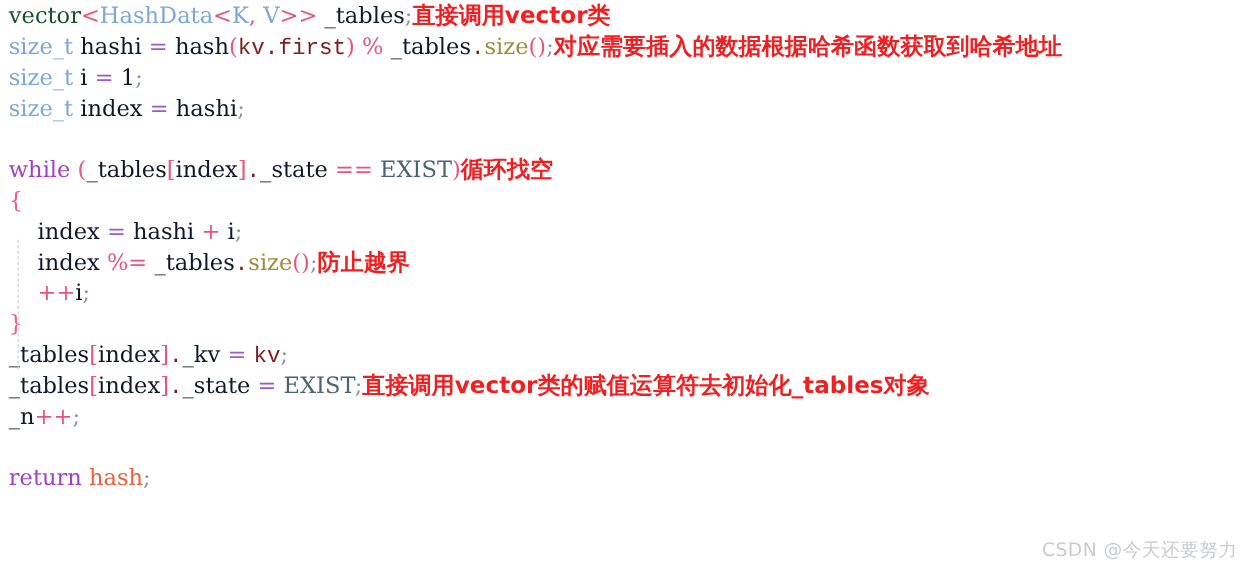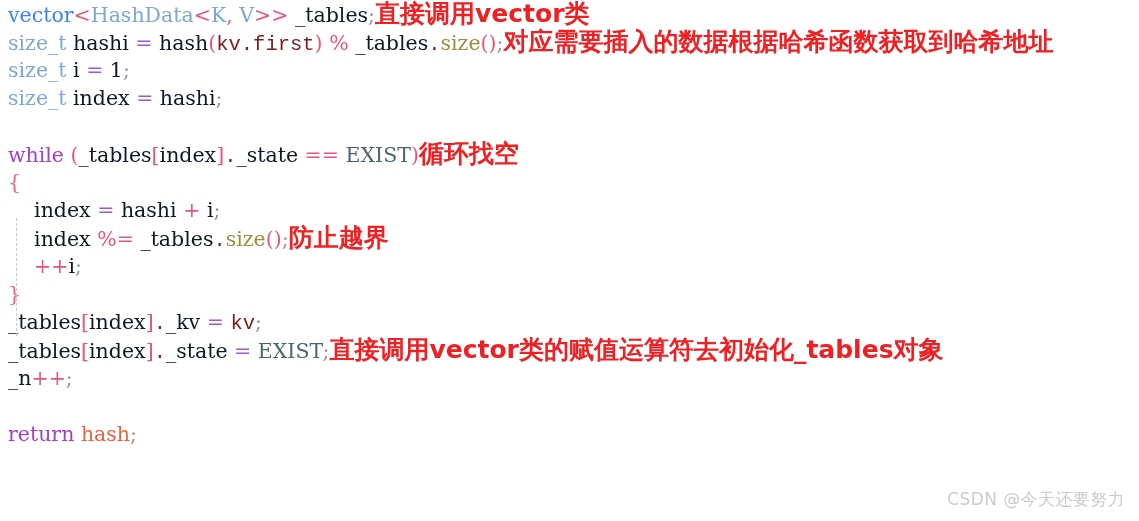--- a/index.html
+++ b/index.html
@@ -32,38 +32,38 @@
     letter-spacing: 0px;
   }
 
   
   .code-line.blank {
     height: 28px;
   }
 
   
   .t-type      { color: #7da7d9; }   
-  .t-vector    { color: #3b82f6; }   
+  .t-vector    { color: #14532d; }   
   .t-ident     { color: #0f172a; }   
   .t-punct     { color: #e8547c; }   
   .t-brace     { color: #ef5b8c; }   
   .t-op        { color: #9b59d0; }   
   .t-kw        { color: #a040c8; }   
   .t-const     { color: #e8603c; }   
   .t-gray      { color: #7f1d1d; font-family: Liberation Mono, monospace; }   
   .t-semi      { color: #8b93a1; }
   .t-func      { color: #9e8b3e; }   
   .t-enum      { color: #4a6572; }
 
   
   .cn {
     color: #f01f22;
     font-weight: bold;
     font-family: "DejaVu Sans", "Liberation Sans", sans-serif;
-    font-size: 25px;
+    font-size: 21px;
   }
   .cn-line {
     color: #f01f22;
     font-weight: bold;
     font-family: "DejaVu Sans", "Liberation Sans", sans-serif;
     font-size: 19.5px;
   }
 
   
   #indent-guide {

